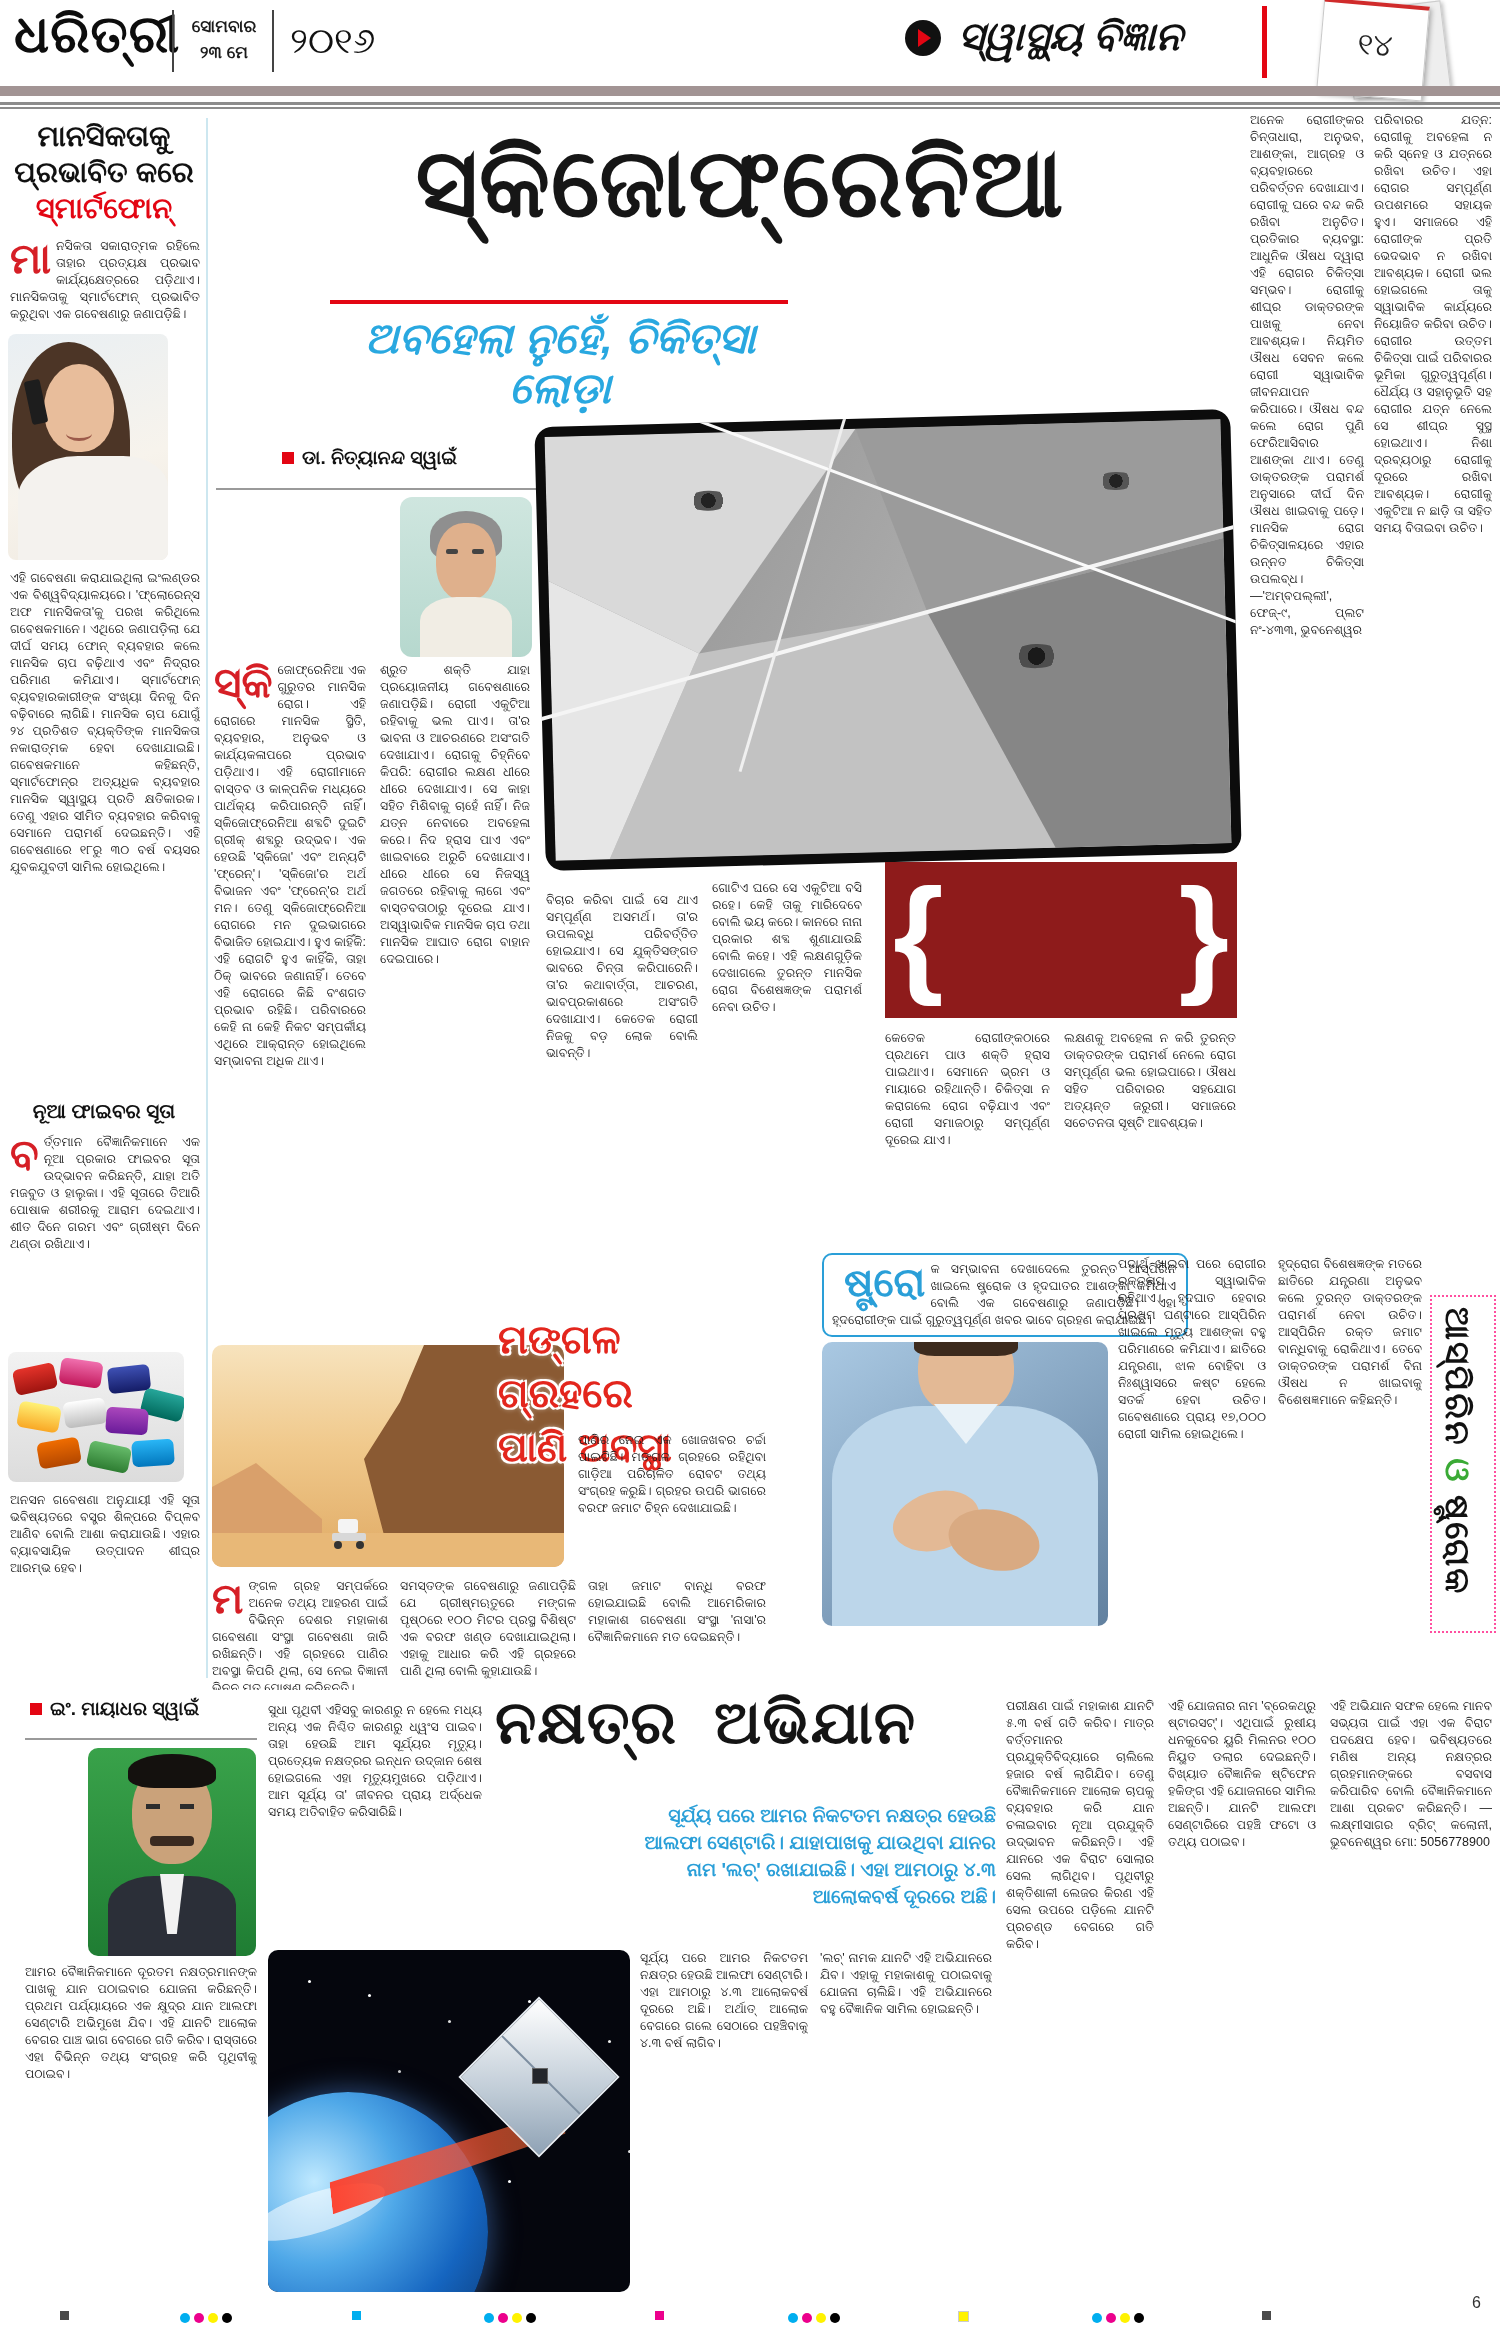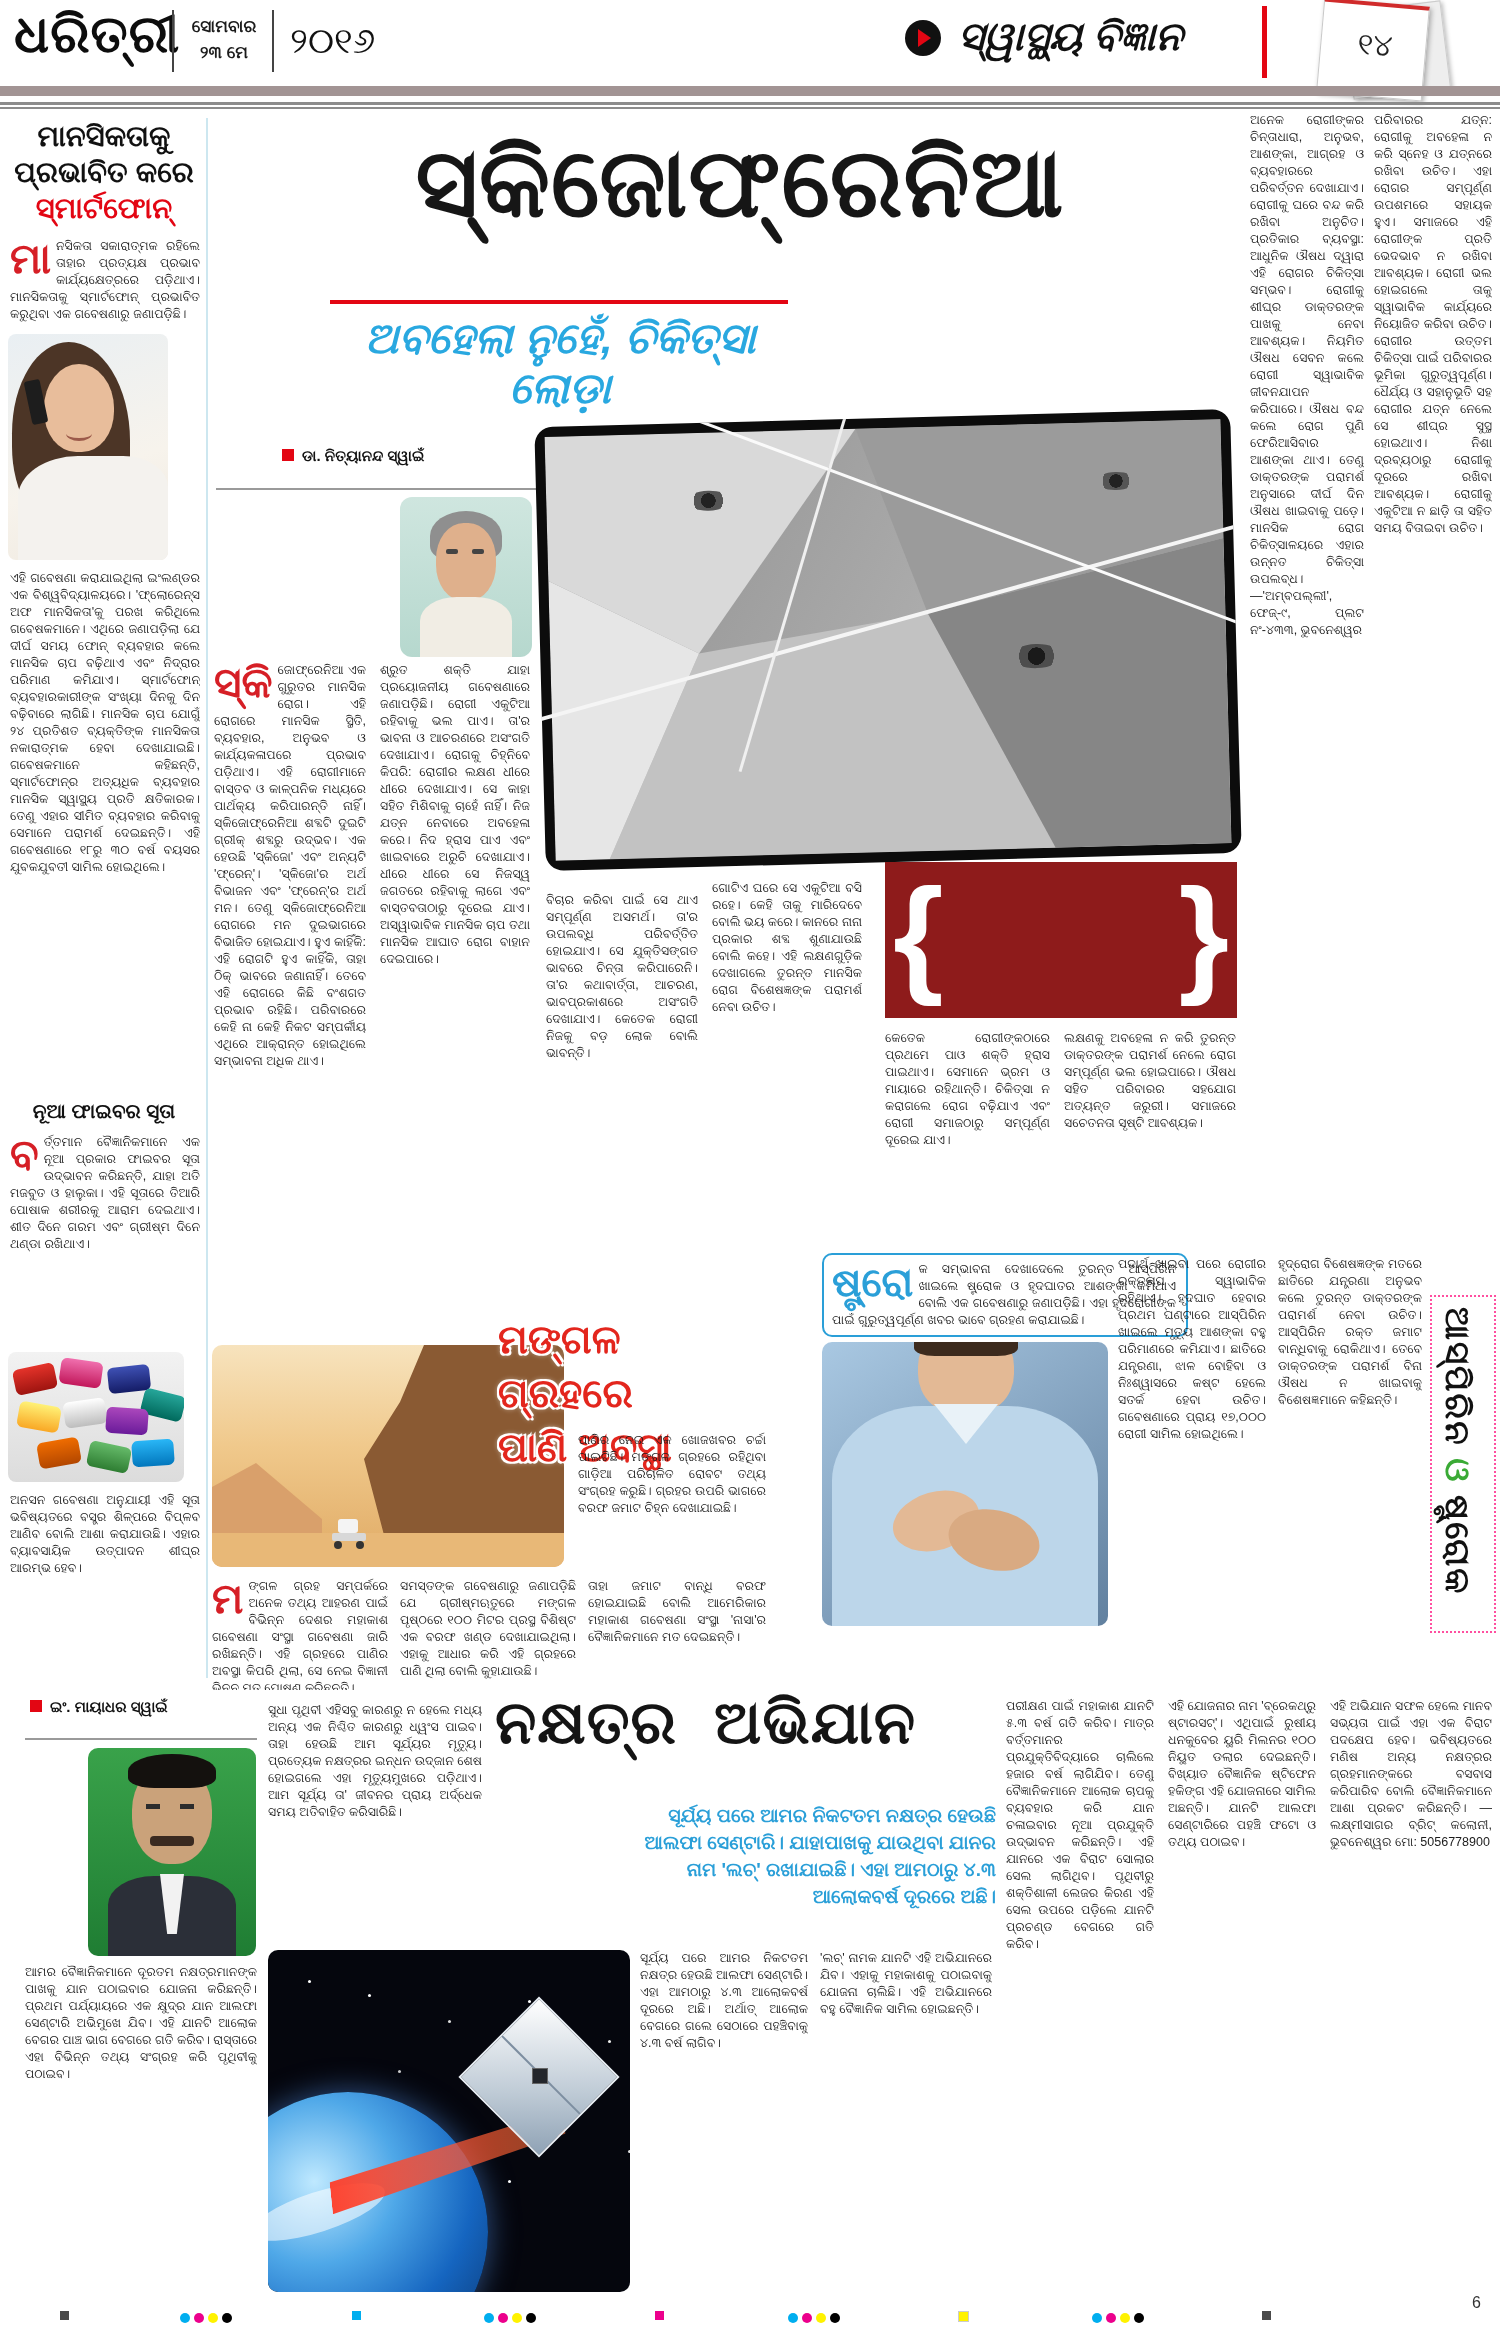--- a/index.html
+++ b/index.html
@@ -4,21 +4,21 @@
 <style>
   html,body{margin:0;padding:0;background:#e9e9e9;}
   #page{position:relative;width:1500px;height:2334px;background:#ffffff;margin:0 auto;
         font-family:"Liberation Sans","DejaVu Sans",sans-serif;color:#1b1b1b;overflow:hidden;}
   .abs{position:absolute;}
   .bodytext{font-size:12.5px;line-height:17px;text-align:justify;color:#1c1c1c;overflow:hidden;}
   .col{position:absolute;overflow:hidden;}
   .dropcap{float:left;font-size:42px;line-height:38px;font-weight:bold;color:#d61f26;padding:2px 5px 0 0;}
   .rule{position:absolute;background:#8c8c8c;}
   .vline{position:absolute;background:#444;}
-  .byline{font-size:15px;font-weight:bold;color:#111;white-space:nowrap;}
+  .byline{font-size:19px;font-weight:bold;color:#111;white-space:nowrap;}
   .redsq{display:inline-block;width:12px;height:12px;background:#e30613;margin-right:8px;}
   .photo{position:absolute;border-radius:8px;overflow:hidden;}
   .regdot{width:10px;height:10px;border-radius:50%;display:inline-block;margin-right:4px;vertical-align:middle;}
   .regsq{position:absolute;width:9px;height:9px;background:#4a4a4a;top:2311px;}
 </style>
 </head>
 <body>
 
 <div id="page">
 
@@ -159,21 +159,21 @@
 
   <div class="col bodytext" style="left:578px;top:1432px;width:188px;height:132px;">ପାଣିର ନେଇ ଏକ ଖୋଜଖବର ଚର୍ଚ୍ଚା ପାଲଟିଛି। ମଙ୍ଗଳ ଗ୍ରହରେ ରହିଥିବା ଗାଡ଼ିଆ ପରିଚାଳିତ ରୋବଟ ତଥ୍ୟ ସଂଗ୍ରହ କରୁଛି। ଗ୍ରହର ଉପରି ଭାଗରେ ବରଫ ଜମାଟ ଚିହ୍ନ ଦେଖାଯାଇଛି।</div>
   <div class="col bodytext" style="left:212px;top:1578px;width:176px;height:112px;">
     <span class="dropcap">ମ</span><span>ଙ୍ଗଳ ଗ୍ରହ ସମ୍ପର୍କରେ ଅନେକ ତଥ୍ୟ ଆହରଣ ପାଇଁ ବିଭିନ୍ନ ଦେଶର ମହାକାଶ ଗବେଷଣା ସଂସ୍ଥା ଗବେଷଣା ଜାରି ରଖିଛନ୍ତି। ଏହି ଗ୍ରହରେ ପାଣିର ଅବସ୍ଥା କିପରି ଥିଲା, ସେ ନେଇ ବିଜ୍ଞାନୀ ଭିନ୍ନ ମତ ପୋଷଣ କରିଛନ୍ତି।</span>
   </div>
   <div class="col bodytext" style="left:400px;top:1578px;width:176px;height:112px;">ସମସ୍ତଙ୍କ ଗବେଷଣାରୁ ଜଣାପଡ଼ିଛି ଯେ ଗ୍ରୀଷ୍ମଋତୁରେ ମଙ୍ଗଳ ପୃଷ୍ଠରେ ୧୦୦ ମିଟର ପ୍ରସ୍ଥ ବିଶିଷ୍ଟ ଏକ ବରଫ ଖଣ୍ଡ ଦେଖାଯାଇଥିଲା। ଏହାକୁ ଆଧାର କରି ଏହି ଗ୍ରହରେ ପାଣି ଥିଲା ବୋଲି କୁହାଯାଉଛି।</div>
   <div class="col bodytext" style="left:588px;top:1578px;width:178px;height:112px;">ତାହା ଜମାଟ ବାନ୍ଧି ବରଫ ହୋଇଯାଇଛି ବୋଲି ଆମେରିକାର ମହାକାଶ ଗବେଷଣା ସଂସ୍ଥା 'ନାସା'ର ବୈଜ୍ଞାନିକମାନେ ମତ ଦେଇଛନ୍ତି।</div>
 
   <div class="abs" style="left:822px;top:1253px;width:362px;height:80px;border:2px solid #2a9fd8;border-radius:10px;">
     <div class="bodytext" style="position:absolute;left:8px;top:6px;width:344px;height:66px;">
-      <span style="float:left;font-size:40px;line-height:42px;font-weight:bold;color:#2a9fd8;padding-right:5px;">ଷ୍ଟ୍ରୋ</span><span>କ ସମ୍ଭାବନା ଦେଖାଦେଲେ ତୁରନ୍ତ ଆସ୍ପିରିନ ଖାଇଲେ ଷ୍ଟ୍ରୋକ ଓ ହୃଦଘାତର ଆଶଙ୍କା କମିଥାଏ ବୋଲି ଏକ ଗବେଷଣାରୁ ଜଣାପଡ଼ିଛି। ଏହା ହୃଦରୋଗୀଙ୍କ ପାଇଁ ଗୁରୁତ୍ୱପୂର୍ଣ୍ଣ ଖବର ଭାବେ ଗ୍ରହଣ କରାଯାଇଛି।</span>
+      <span style="float:left;font-size:40px;line-height:42px;font-weight:bold;color:#2a9fd8;padding-right:5px;margin-left:12px;">ଷ୍ଟ୍ରୋ</span><span>କ ସମ୍ଭାବନା ଦେଖାଦେଲେ ତୁରନ୍ତ ଆସ୍ପିରିନ ଖାଇଲେ ଷ୍ଟ୍ରୋକ ଓ ହୃଦଘାତର ଆଶଙ୍କା କମିଥାଏ ବୋଲି ଏକ ଗବେଷଣାରୁ ଜଣାପଡ଼ିଛି। ଏହା ହୃଦରୋଗୀଙ୍କ ପାଇଁ ଗୁରୁତ୍ୱପୂର୍ଣ୍ଣ ଖବର ଭାବେ ଗ୍ରହଣ କରାଯାଇଛି।</span>
     </div>
   </div>
 
   <div class="photo" style="left:822px;top:1342px;width:286px;height:284px;border-radius:10px;background:linear-gradient(145deg,#a9c8e2,#61809f);">
     <div style="position:absolute;left:96px;top:-18px;width:96px;height:92px;background:#e3b995;border-radius:46%;"></div>
     <div style="position:absolute;left:92px;top:-26px;width:104px;height:40px;background:#3c2a1d;border-radius:50% 50% 20% 20%;"></div>
     <div style="position:absolute;left:10px;top:64px;width:266px;height:220px;background:#bcd6ea;border-radius:34% 34% 0 0;"></div>
     <div style="position:absolute;left:112px;top:62px;width:0;height:0;border-left:32px solid transparent;border-right:32px solid transparent;border-top:40px solid #e9f2f8;"></div>
     <div style="position:absolute;left:70px;top:150px;width:88px;height:58px;background:#e3b995;border-radius:50%;transform:rotate(-16deg);"></div>
     <div style="position:absolute;left:126px;top:168px;width:92px;height:60px;background:#d9aa82;border-radius:50%;transform:rotate(12deg);"></div>

